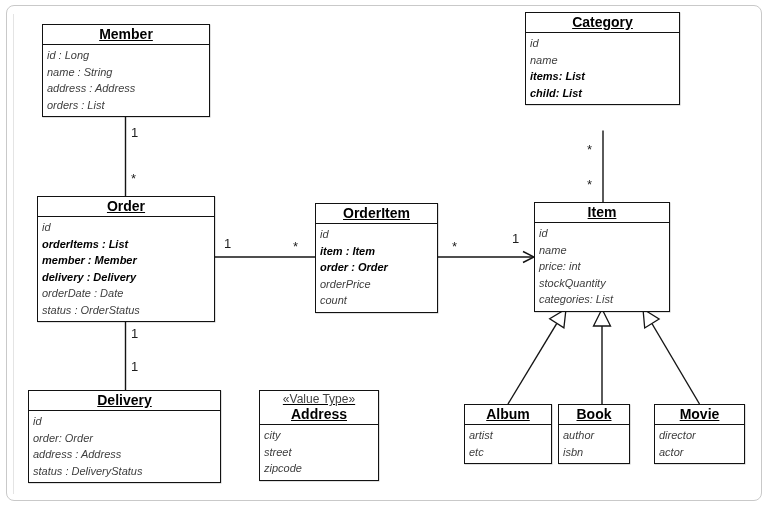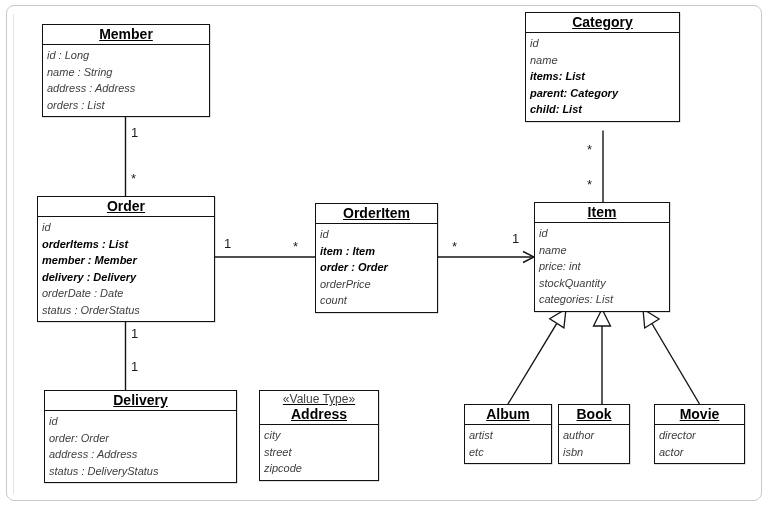--- a/index.html
+++ b/index.html
@@ -87,26 +87,25 @@
       <div class="attr">categories: List</div>
     </div>
   </div>
 
   <div class="cls" style="left:525px;top:12px;width:155px">
     <div class="cls-title">Category</div>
     <div class="cls-body">
       <div class="attr">id</div>
       <div class="attr">name</div>
       <div class="attr b">items: List</div>
-      <div class="attr b">parent: Category</div>
       <div class="attr b">child: List</div>
     </div>
   </div>
 
-  <div class="cls" style="left:44px;top:390px;width:193px">
+  <div class="cls" style="left:28px;top:390px;width:193px">
     <div class="cls-title">Delivery</div>
     <div class="cls-body">
       <div class="attr">id</div>
       <div class="attr">order: Order</div>
       <div class="attr">address : Address</div>
       <div class="attr">status : DeliveryStatus</div>
     </div>
   </div>
 
   <div class="cls" style="left:259px;top:390px;width:120px">

